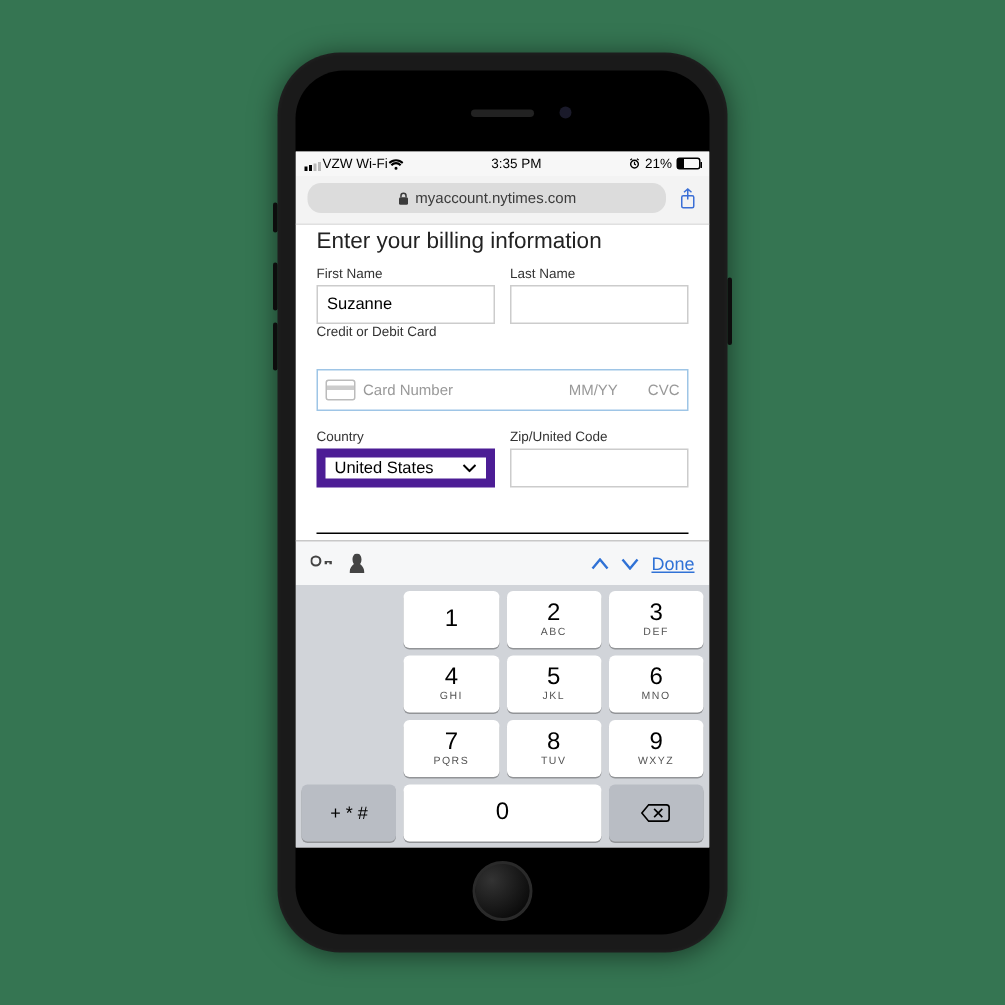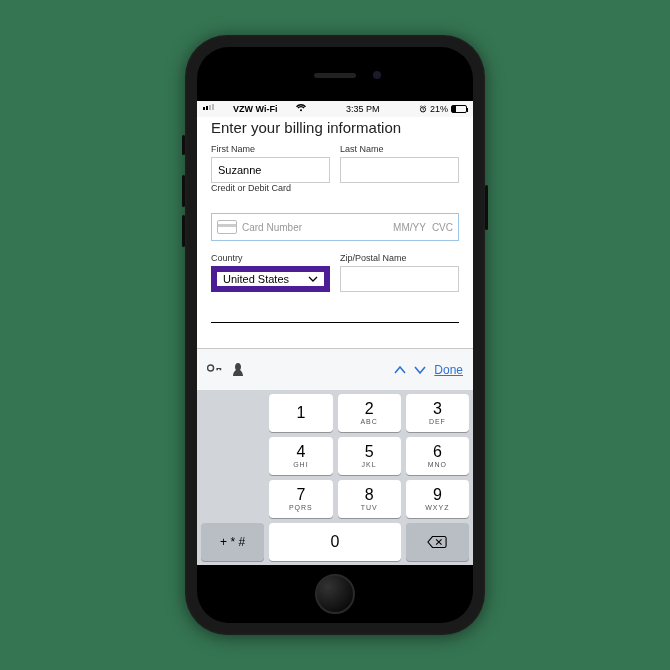--- a/index.html
+++ b/index.html
@@ -61,21 +61,21 @@
   
   .statusbar {
     height: 16px;
     background: #f7f7f7;
     display: flex;
     align-items: center;
     font-size: 9px;
     padding: 0 6px;
     color: #000;
   }
-  .sb-left { display: flex; align-items: flex-start; gap: 19px; font-weight: bold; }
+  .sb-left { display: flex; align-items: flex-end; gap: 1px; }
   .sb-center { flex: 1; text-align: center; font-weight: 500; }
   .sb-right { display: flex; align-items: center; gap: 3px; }
   .signal { display: flex; gap: 1px; align-items: flex-end; }
   .signal span { width: 2px; background: #000; }
   .signal span:nth-child(1){height:3px}
   .signal span:nth-child(2){height:4px}
   .signal span:nth-child(3){height:5px; background:#bbb}
   .signal span:nth-child(4){height:6px; background:#bbb}
   .wifi-ic { font-size: 9px; line-height: 1; }
   .battery {
@@ -144,38 +144,38 @@
     color: #999;
     overflow: hidden;
     margin-bottom: 12px;
   }
   .card-ic {
     width: 20px; height: 14px; border: 1px solid #bbb; border-radius: 2px;
     position: relative; flex-shrink: 0;
   }
   .card-ic::after { content:""; position:absolute; left:0; right:0; top:3px; height:3px; background:#ccc; }
   .card-num { flex: 1; }
-  .card-right { display:flex; gap:6px; color:#999; font-size:10px; white-space:nowrap; }
+  .card-right { display:flex; gap:20px; color:#999; font-size:10px; white-space:nowrap; }
   .select-wrap {
     width: 100%;
     height: 26px;
     border: 6px solid #4c1d95;
     display: flex;
     align-items: center;
     padding: 0 6px;
     font-size: 11px;
     justify-content: space-between;
   }
   .divider {
     margin-top: 30px;
     border-top: 1px solid #000;
   }
   
   .kb-accessory {
-    height: 42px;
+    height: 30px;
     background: #f6f7f8;
     border-top: 1px solid #c8c8c8;
     display: flex;
     align-items: center;
     padding: 0 10px;
     gap: 10px;
     font-size: 13px;
   }
   .acc-left { display:flex; gap: 10px; color:#444; }
   .acc-right { margin-left:auto; display:flex; align-items:center; gap: 8px; color:#3072d6; }
@@ -246,20 +246,37 @@
                 <path d="M5 3.5v2l1.2.7M1.5 2L3 1M8.5 2L7 1" stroke="#000" stroke-width="1" fill="none"></path>
               </svg>
           </span>
           <span>21%</span>
           <span class="battery">
               <i></i>
             </span>
         </div>
       </div>
 
+      <div class="urlbar">
+        <div class="url-field">
+          <span>
+            <svg width="8" height="9" viewBox="0 0 8 9">
+                <rect x="1" y="3.5" width="6" height="5" rx="1" fill="#3b3b3b"></rect>
+                <path d="M2.3 3.5V2.6a1.7 1.7 0 013.4 0v.9" fill="none" stroke="#3b3b3b" stroke-width="1"></path>
+              </svg>
+          </span>
+          <span>myaccount.nytimes.com</span>
+        </div>
+        <div class="share-ic">
+          <svg width="13" height="15" viewBox="0 0 13 15">
+              <rect x="2.5" y="5.5" width="8" height="8" rx="1" fill="none" stroke="#3b6fd6" stroke-width="1"></rect>
+              <path d="M6.5 1v7M4 3.2L6.5 1 9 3.2" fill="none" stroke="#3b6fd6" stroke-width="1"></path>
+            </svg>
+        </div>
+      </div>
 
       <div class="page">
         <div class="heading">Enter your billing information</div>
 
         <div class="row2">
           <div class="col">
             <label class="field-label">First Name</label>
             <input class="text-input" value="Suzanne" style="">
           </div>
           <div class="col">
@@ -284,21 +301,21 @@
             <div class="select-wrap">
               <span>United States</span>
               <span>
                 <svg width="10" height="6" viewBox="0 0 10 6">
                     <path d="M1 1l4 4 4-4" fill="none" stroke="#000" stroke-width="1.3"></path>
                   </svg>
               </span>
             </div>
           </div>
           <div class="col">
-            <label class="field-label">Zip/Postal Name</label>
+            <label class="field-label">Zip/United Code</label>
             <input class="text-input" value="" style="">
           </div>
         </div>
 
         <div class="divider"></div>
       </div>
 
       <div class="kb-accessory">
         <div class="acc-left">
           <span>

